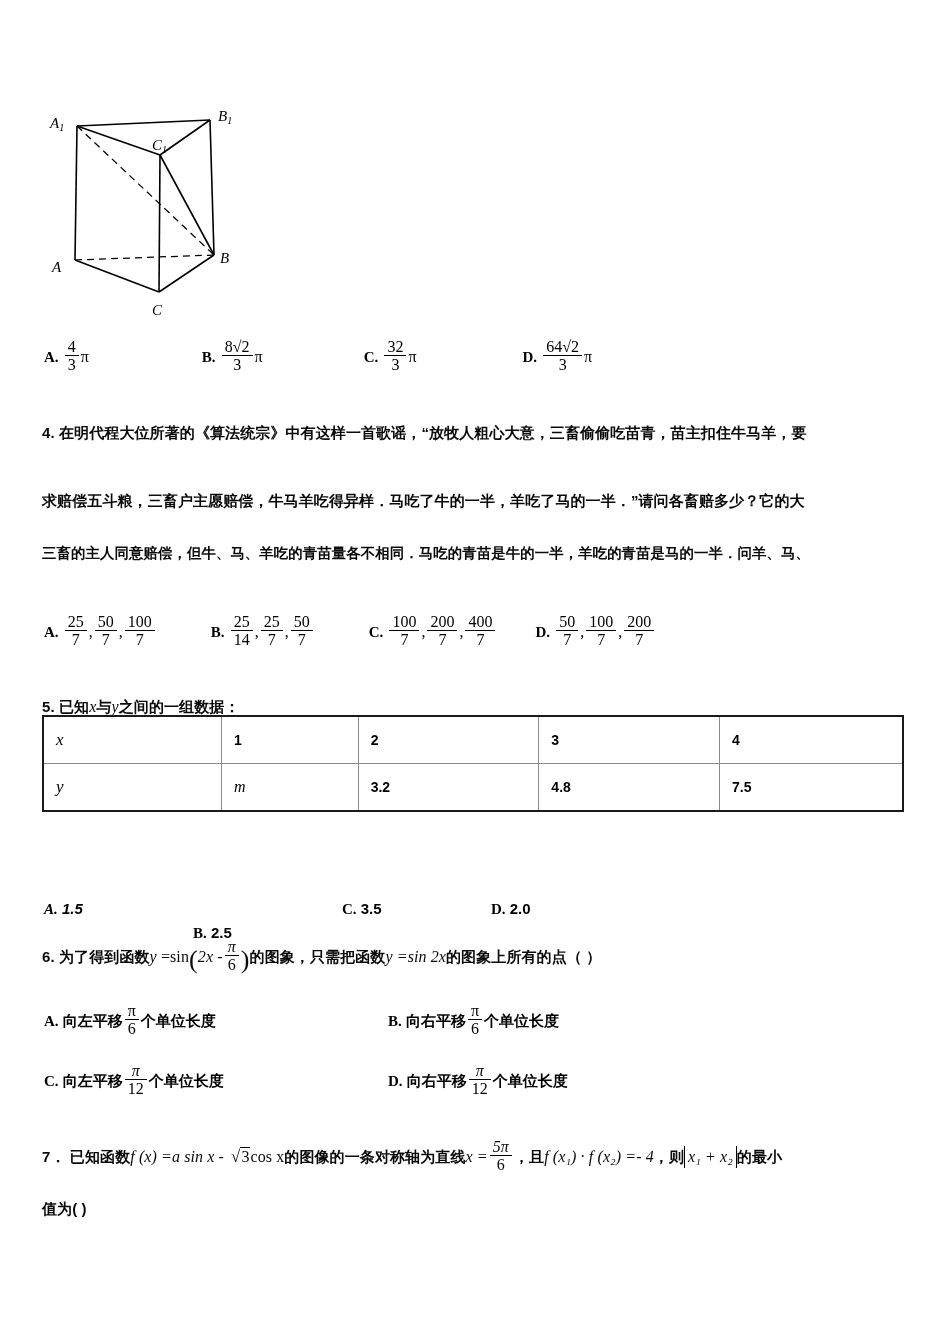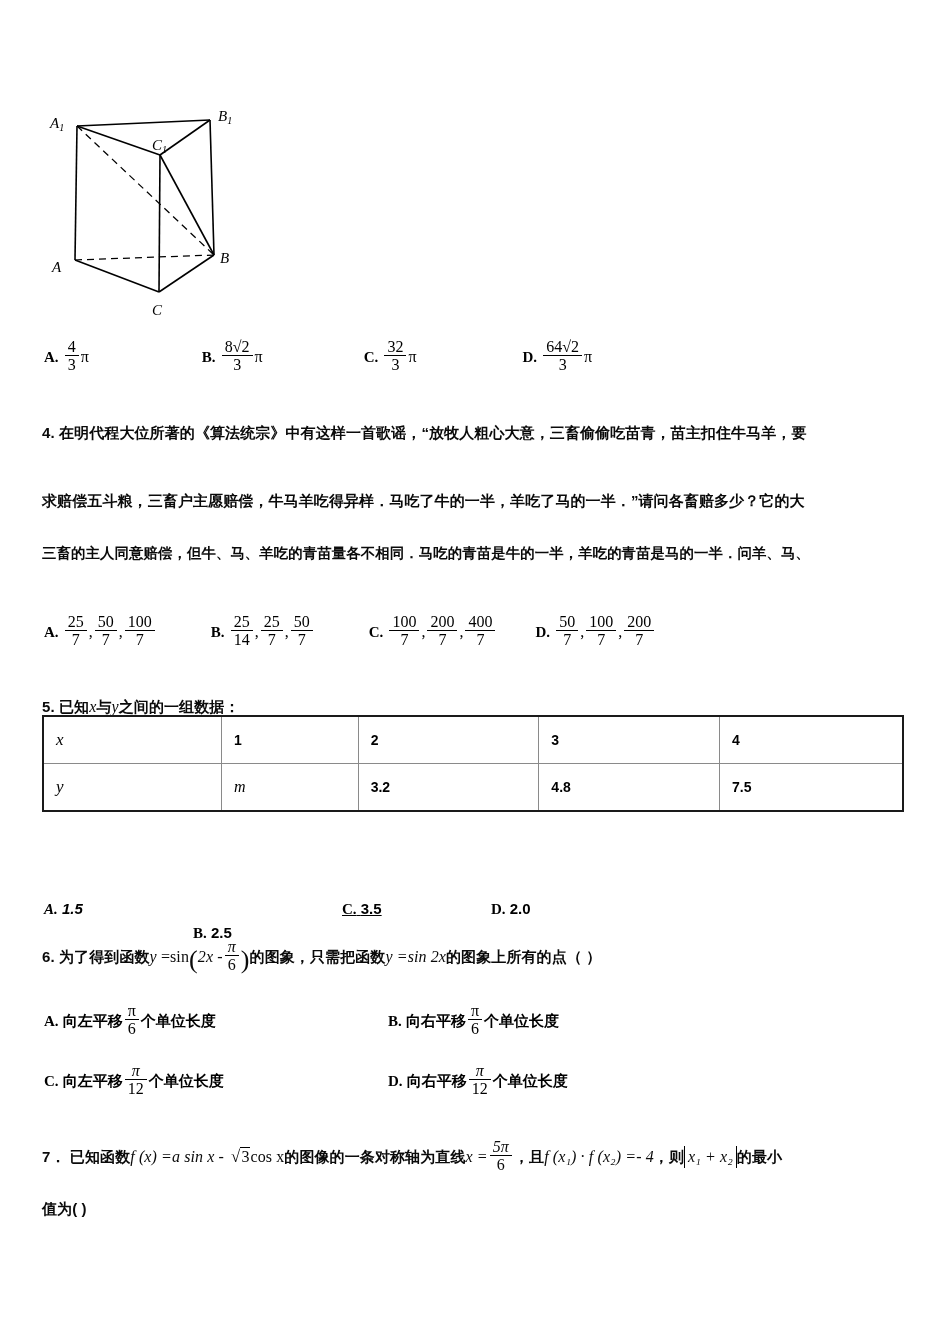--- a/index.html
+++ b/index.html
@@ -234,21 +234,21 @@
 
   <div class="opt-row" style="left:44px; top:876px;">
     <span class="opt" style="width:145px;font-style:italic;">
       <span class="lbl">A.</span>
       <span>1.5</span>
     </span>
     <span class="opt" style="width:145px;margin-top:48px;">
       <span class="lbl">B.</span>
       <span>2.5</span>
     </span>
-    <span class="opt" style="width:145px;text-decoration:underline;">
+    <span class="opt" style="width:145px;">
       <span class="lbl">C.</span>
       <span>3.5</span>
     </span>
     <span class="opt">
       <span class="lbl">D.</span>
       <span>2.0</span>
     </span>
   </div>
 
   <div class="q-text" style="left:42px; top:938px;">

